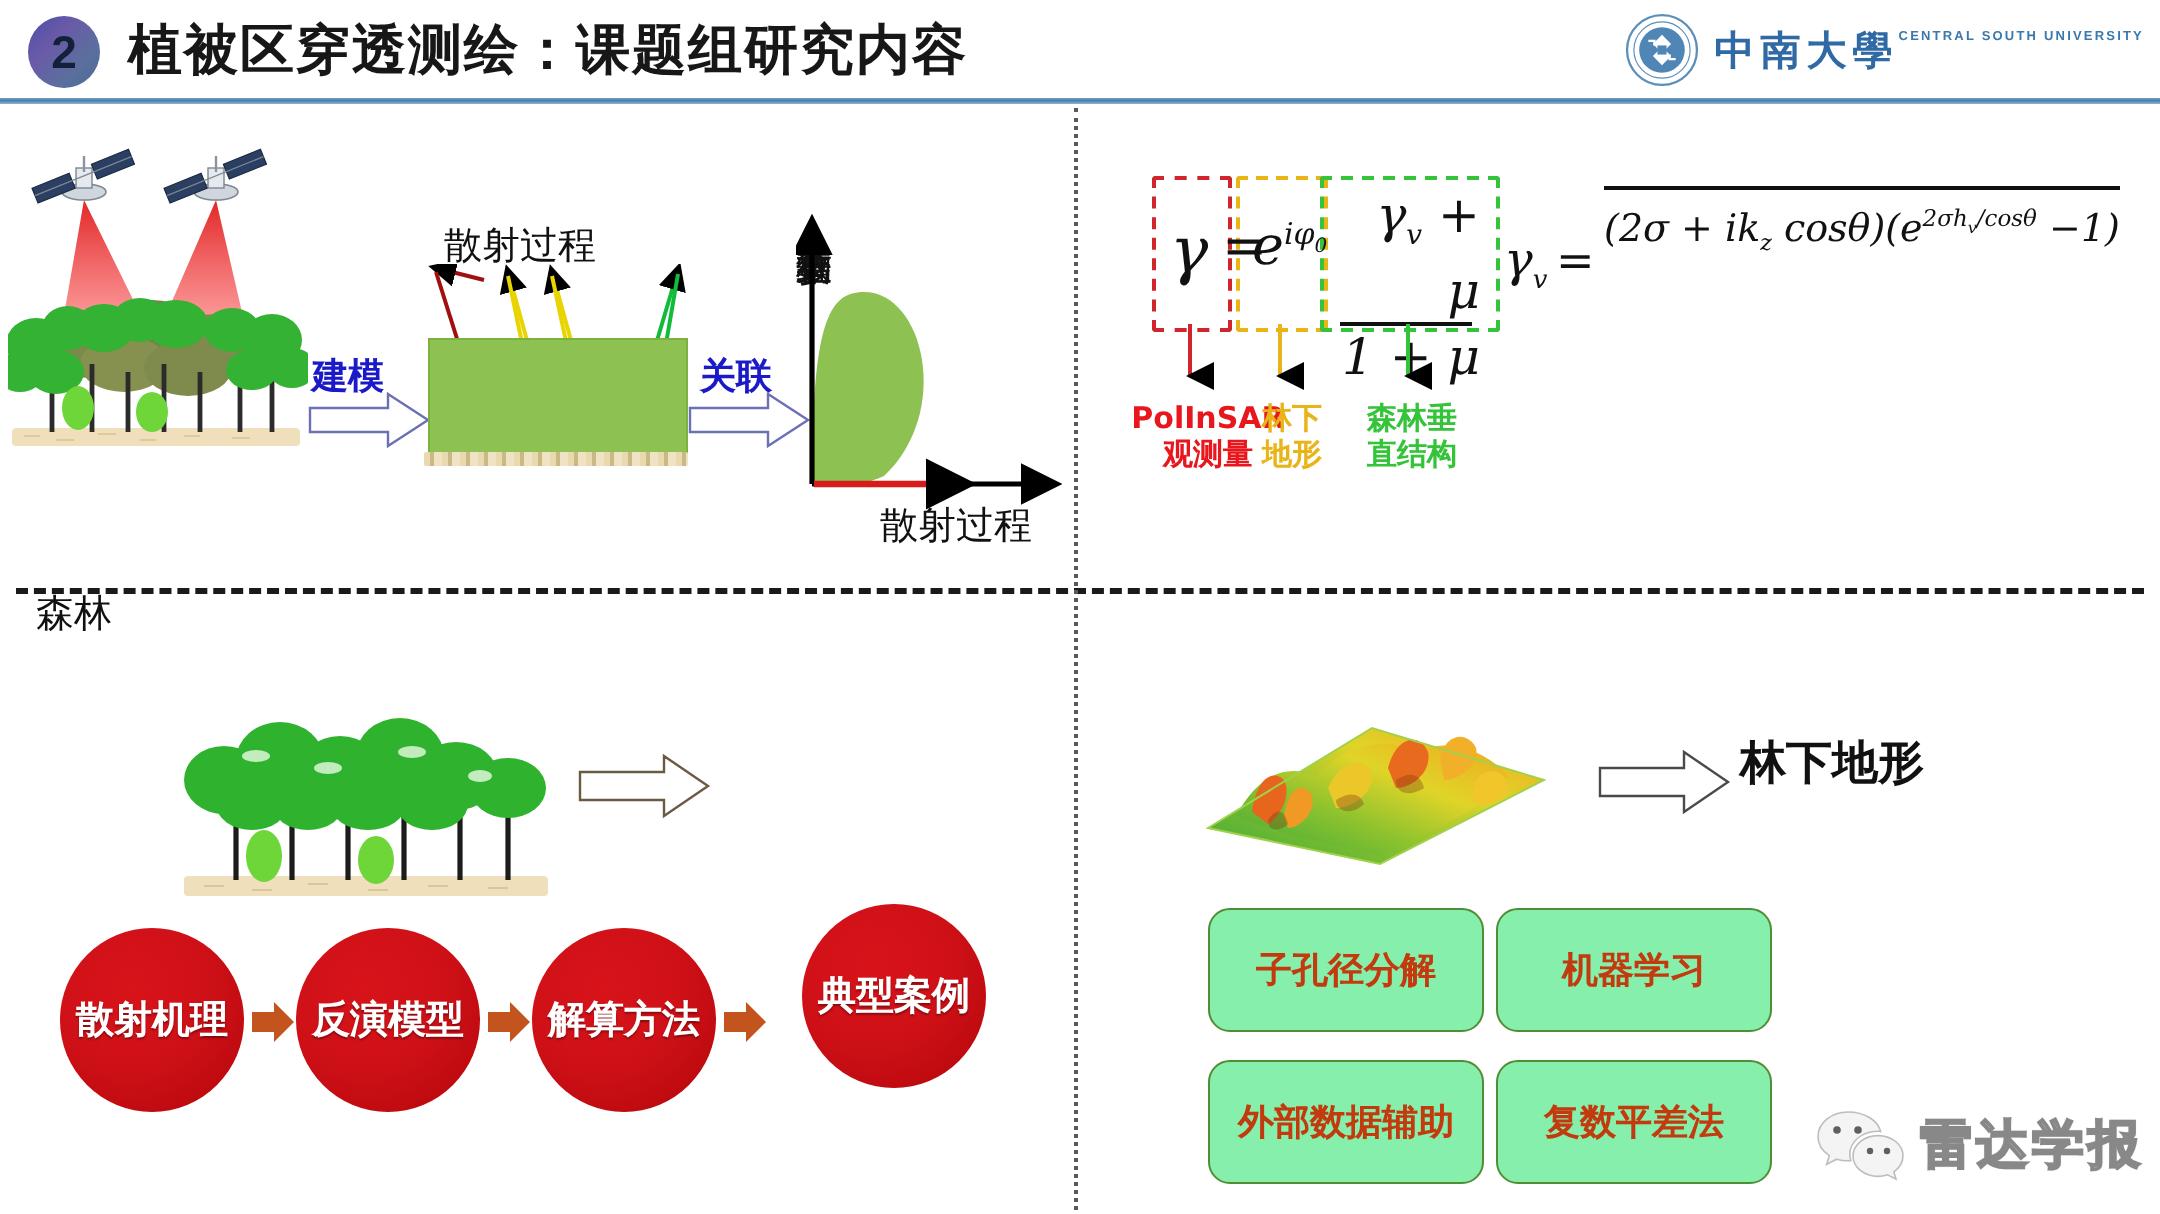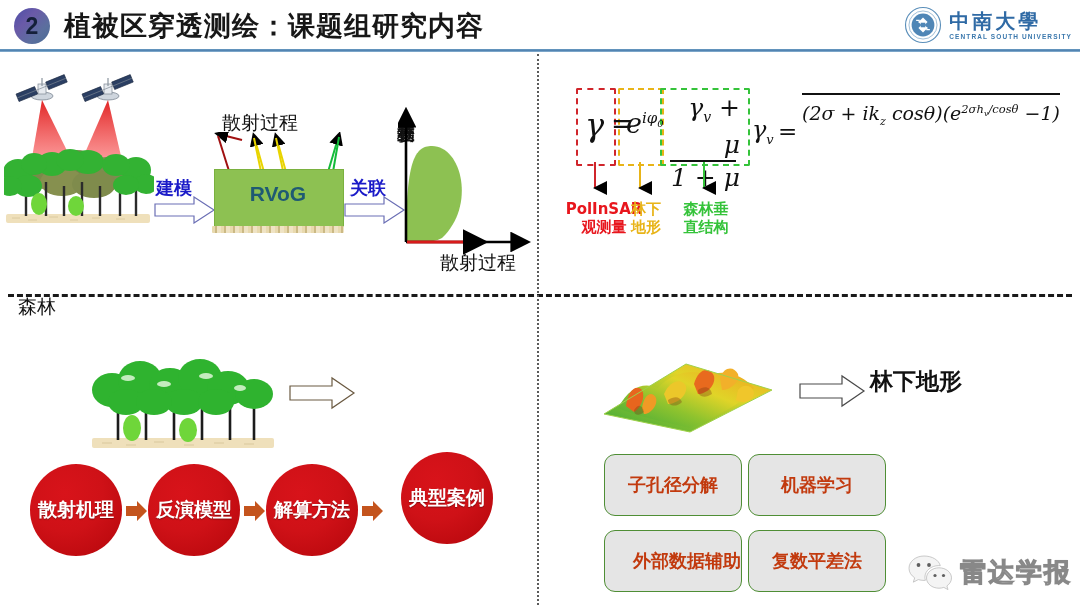--- a/index.html
+++ b/index.html
@@ -19,21 +19,21 @@
     color:#14203a;font-size:23px;font-weight:bold;line-height:36px;text-align:center;
     font-family:"Liberation Sans",sans-serif;
   }
   #slide-title{
     position:absolute;left:64px;top:6px;height:40px;line-height:40px;
     font-size:27px;font-weight:bold;color:#171717;letter-spacing:1px;
     font-family:"DejaVu Sans","Liberation Sans",sans-serif;white-space:nowrap;
   }
   #logo{position:absolute;right:8px;top:4px;height:42px;display:flex;align-items:center;gap:7px;}
   #logo-mark{width:38px;height:38px;}
-  #logo-text{display:flex;flex-direction:column;justify-content:center;}
+  #logo-text{display:flex;flex-direction:row;justify-content:center;}
   #logo-cn{font-size:20px;color:#2f6aa5;font-family:"DejaVu Sans","Liberation Sans",sans-serif;letter-spacing:3px;line-height:22px;font-weight:bold;}
   #logo-en{font-size:6.5px;color:#3b78ad;letter-spacing:1.1px;line-height:9px;font-weight:bold;}
   #header-rule{position:absolute;left:0;top:49px;width:1080px;height:3px;
     background:linear-gradient(to bottom,#6f9fc4 0%,#4c7fae 45%,#8fb6d4 100%);}
 
   
   #h-divider{position:absolute;left:8px;top:294px;width:1064px;height:0;
     border-top:3px dashed #1a1a1a;}
   #v-divider{position:absolute;left:537px;top:54px;width:0;height:551px;
     border-left:2px dotted #5a5a5a;}
@@ -90,21 +90,21 @@
     background:radial-gradient(circle at 38% 32%,#d8131a 0%,#cf1117 45%,#b3060b 100%);
     display:flex;align-items:center;justify-content:center;}
   .circle span{color:#fff;font-size:19px;font-weight:bold;letter-spacing:0px;
     font-family:"DejaVu Sans","Liberation Sans",sans-serif;text-shadow:0 1px 1px rgba(0,0,0,.35);}
 
   
   #br-terrain{position:absolute;left:58px;top:30px;width:180px;height:110px;}
   #br-arrow{position:absolute;left:258px;top:76px;}
   #br-result{position:absolute;left:330px;top:68px;font-size:23px;font-weight:bold;color:#111;
     font-family:"DejaVu Sans","Liberation Sans",sans-serif;white-space:nowrap;}
-  .gbox{position:absolute;border-radius:11px;background:#e5e5e5;
+  .gbox{position:absolute;border-radius:11px;background:#86efac;
     border:1px solid #4f8e35;display:flex;align-items:center;justify-content:center;}
   .gbox span{color:#c23a0e;font-size:18px;font-weight:bold;
     font-family:"DejaVu Sans","Liberation Sans",sans-serif;}
 
   
   #watermark{position:absolute;right:8px;bottom:16px;display:flex;align-items:center;gap:8px;}
   #wm-text{font-size:26px;color:#f2f2f2;font-weight:bold;letter-spacing:2px;
     font-family:"DejaVu Sans","Liberation Sans",sans-serif;
     -webkit-text-stroke:1px #888;text-shadow:0 0 1px #999;}
 </style>
@@ -244,21 +244,20 @@
         <line x1="80" y1="40" x2="70" y2="4"></line>
         <line x1="70" y1="6" x2="88" y2="90"></line>
         <line x1="62" y1="94" x2="88" y2="86"></line>
       </g>
       <g color="#13bb3a" stroke="#13bb3a" stroke-width="2" marker-end="url(#ar)">
         <line x1="122" y1="40" x2="133" y2="3"></line>
         <line x1="133" y1="5" x2="118" y2="92"></line>
       </g>
     </svg>
     <div id="rvog-box"></div>
-    <div id="rvog-text">RVoG</div>
     <div id="rvog-ground"></div>
 
     <div class="flow-word" style="left:350px;top:122px;">关联</div>
     <svg class="flow-arrow" style="left:344px;top:142px;" width="62" height="28" viewBox="0 0 62 28">
       <path d="M1,8 L40,8 L40,1 L60,14 L40,27 L40,20 L1,20 Z" fill="#ffffff" stroke="#6b6fb5" stroke-width="1.2"></path>
     </svg>
 
     <div id="y-axis-label">垂直结构参数</div>
     <svg id="chart-area" viewBox="0 0 136 160">
       <defs>
@@ -444,21 +443,21 @@
       <path d="M2,10 L44,10 L44,2 L66,17 L44,32 L44,24 L2,24 Z" fill="#ffffff" stroke="#4a4a4a" stroke-width="1.2"></path>
     </svg>
     <div id="br-result">林下地形</div>
 
     <div class="gbox" style="left:64px;top:156px;width:136px;height:60px;">
       <span>子孔径分解</span>
     </div>
     <div class="gbox" style="left:208px;top:156px;width:136px;height:60px;">
       <span>机器学习</span>
     </div>
-    <div class="gbox" style="left:64px;top:232px;width:136px;height:60px;justify-content:flex-end;">
+    <div class="gbox" style="left:64px;top:232px;width:136px;height:60px;">
       <span>外部数据辅助</span>
     </div>
     <div class="gbox" style="left:208px;top:232px;width:136px;height:60px;">
       <span>复数平差法</span>
     </div>
   </div>
 
   <div id="watermark">
     <svg width="44" height="38" viewBox="0 0 44 38">
       <path d="M16 3 C7.7 3 1 8.5 1 15.3 c0 3.9 2.2 7.3 5.7 9.5 l-1.4 4.4 5-2.6

